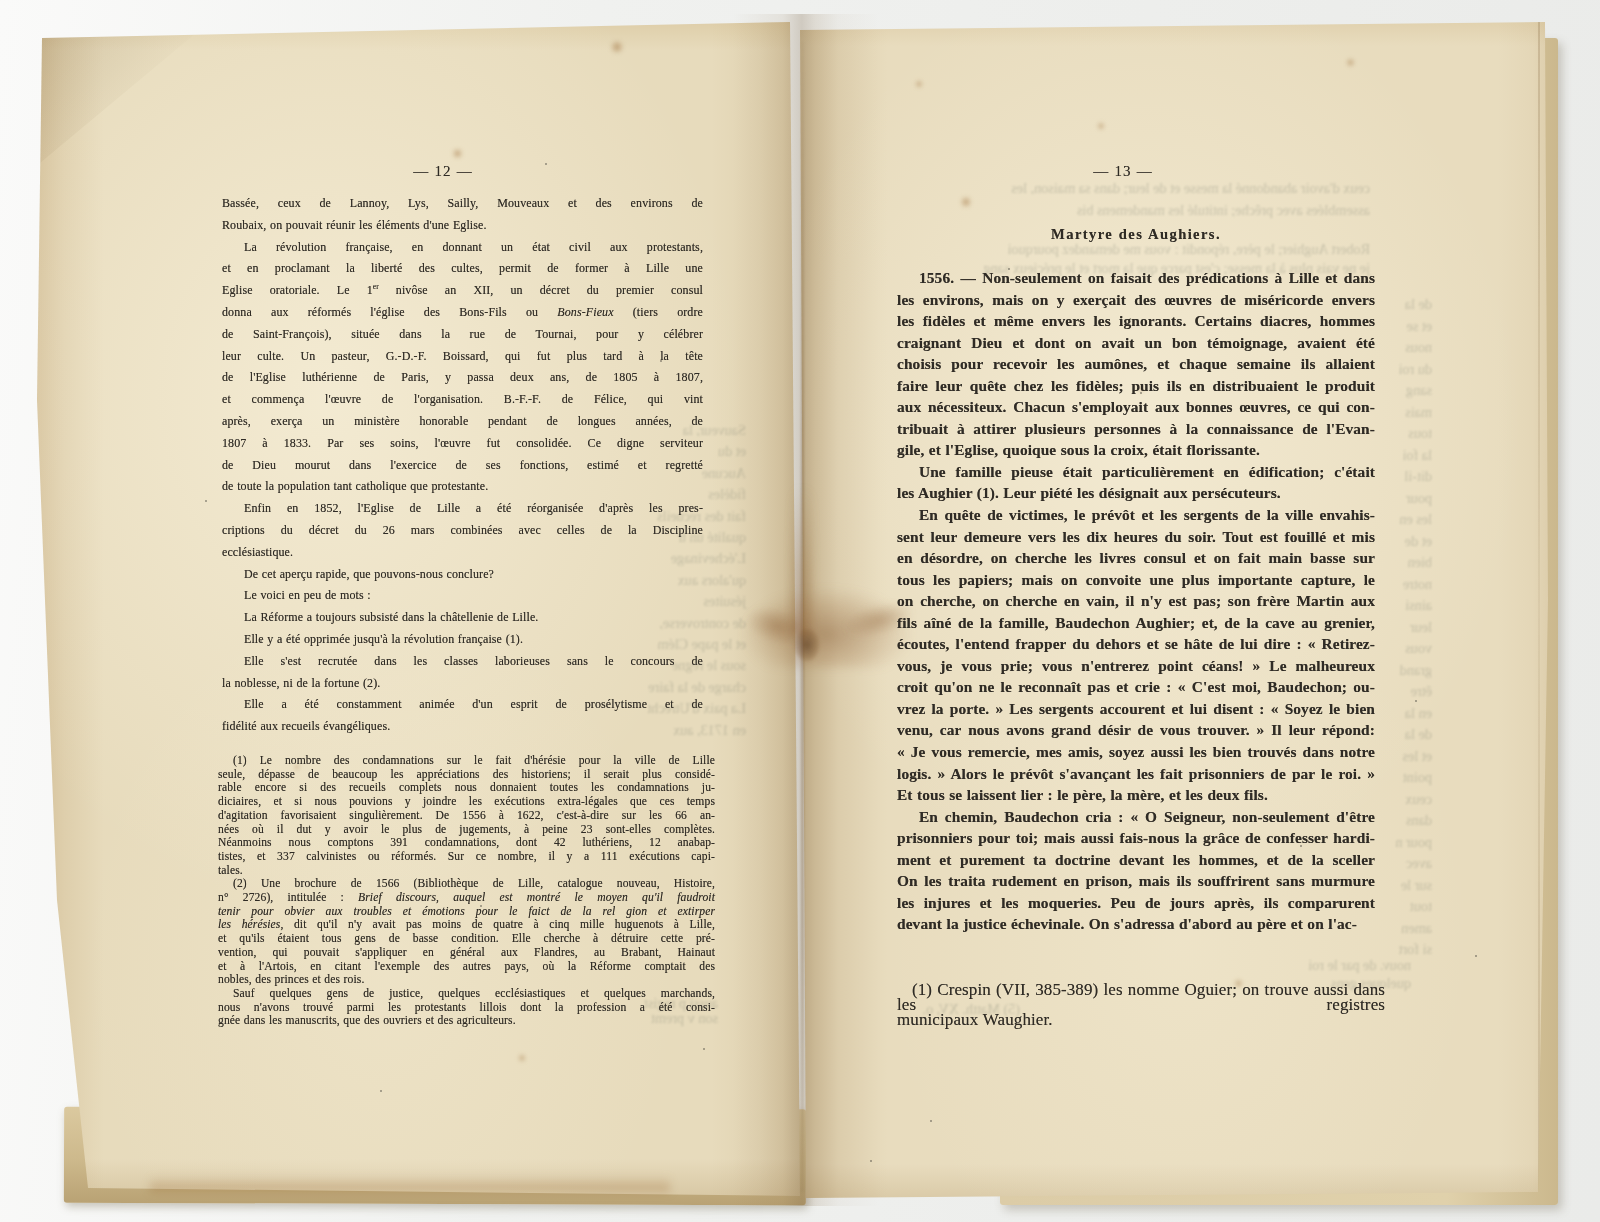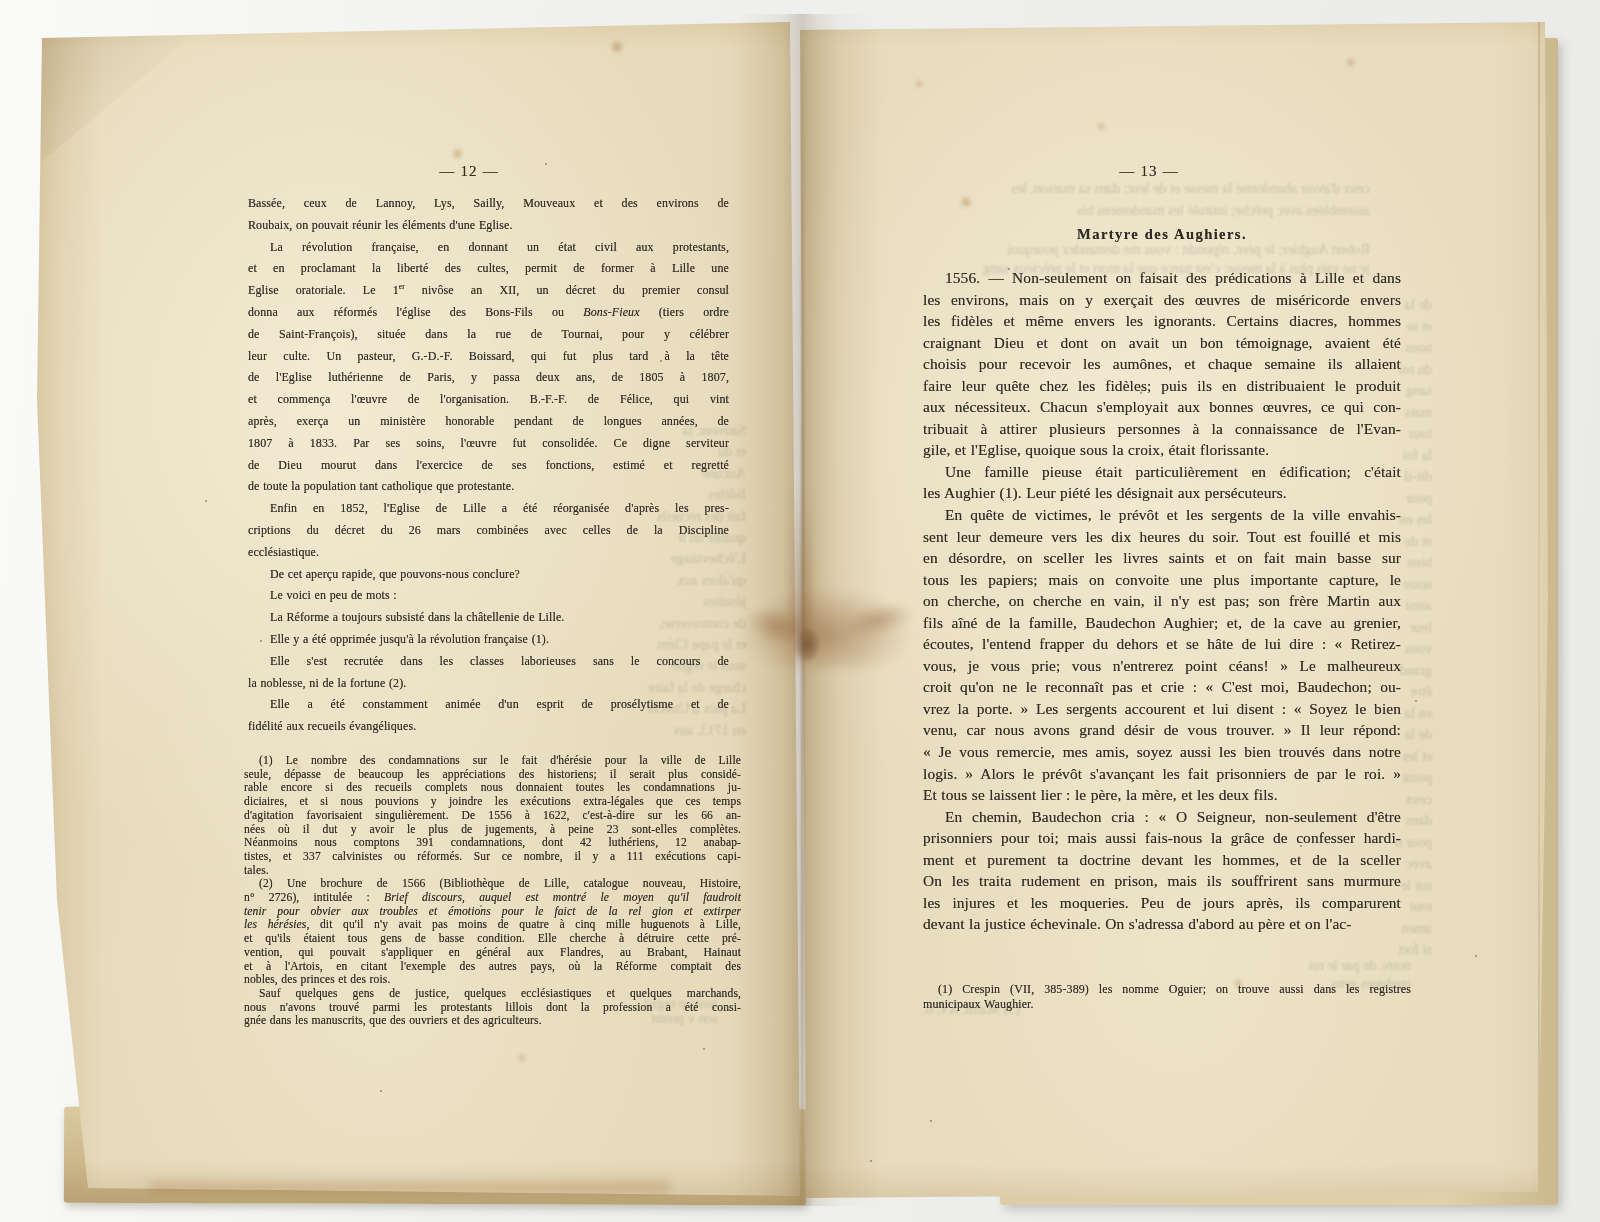--- a/index.html
+++ b/index.html
@@ -72,32 +72,32 @@
   .stain-blot{left:794px;top:628px;width:26px;height:34px;filter:blur(1.5px);border-radius:50%;
     background:radial-gradient(ellipse, rgba(80,48,20,.55), rgba(110,70,30,.25) 55%, transparent 75%);}
   .stain-streak{left:793px;top:486px;width:18px;height:150px;filter:blur(5px);
     background:linear-gradient(180deg, rgba(140,95,45,.0), rgba(140,95,45,.28) 60%, rgba(140,95,45,.35));}
   .bottom-browning{left:150px;top:1176px;width:520px;height:16px;filter:blur(4px);z-index:5;position:absolute;
     background:linear-gradient(180deg, rgba(160,110,50,.0), rgba(150,100,45,.35));}
   .fox{position:absolute;border-radius:50%;z-index:5;filter:blur(2px);pointer-events:none;}
   .speck{position:absolute;width:2px;height:2px;border-radius:50%;background:#46413a;opacity:.55;z-index:6;}
   
   .txt{position:absolute;z-index:6;color:#2f2b25;letter-spacing:.1px;word-spacing:.5px;
-    text-shadow:0 0 .4px rgba(47,43,37,.55);margin-left:26px;}
+    text-shadow:0 0 .4px rgba(47,43,37,.55);}
   .line{text-align:justify;text-align-last:justify;}
   .line.last{text-align-last:left;}
   #body12 .line.ind, #body13 .line.ind{text-indent:22px;}
   #fns12 .line.ind, #fn13 .line.ind{text-indent:15px;}
   #hdr12{left:222px;top:163px;width:442px;text-align:center;font-size:15px;letter-spacing:1px;}
   #hdr13{left:897px;top:163px;width:452px;text-align:center;font-size:15px;letter-spacing:1px;}
   #heading13{left:897px;top:226px;width:478px;text-align:center;font-weight:bold;font-size:14.6px;letter-spacing:1.4px;}
   #body12{left:222px;top:193px;width:481px;font-size:12px;line-height:21.8px;}
-  #body13{left:897px;top:267px;width:478px;font-size:15.4px;line-height:21.55px;}
+  #body13{left:897px;top:267px;width:478px;font-size:15.4px;line-height:21.55px;font-weight:bold;}
   #fns12{left:218px;top:754px;width:497px;font-size:11.6px;line-height:13.7px;}
-  #fn13{left:897px;top:982px;width:488px;font-size:12px;line-height:15px;font-family:Liberation Serif, serif;}
+  #fn13{left:897px;top:982px;width:488px;font-size:17px;line-height:15px;font-family:Liberation Serif, serif;}
   sup{font-size:.62em;vertical-align:super;line-height:0;}
   
   .ghost-block{position:absolute;z-index:5;color:#6f7566;opacity:.30;filter:blur(1.1px);
     transform:scaleX(-1);font-size:14.2px;text-align:justify;pointer-events:none;}
 </style>
 </head>
 <body>
 
 <div class="scene">
 
@@ -210,21 +210,21 @@
         <div class="line">tribuait à attirer plusieurs personnes à la connaissance de l'Evan-</div>
         <div class="line last">gile, et l'Eglise, quoique sous la croix, était florissante.</div>
       </div>
       <div class="para">
         <div class="line ind">Une famille pieuse était particulièrement en édification; c'était</div>
         <div class="line last">les Aughier (1). Leur piété les désignait aux persécuteurs.</div>
       </div>
       <div class="para">
         <div class="line ind">En quête de victimes, le prévôt et les sergents de la ville envahis-</div>
         <div class="line">sent leur demeure vers les dix heures du soir. Tout est fouillé et mis</div>
-        <div class="line">en désordre, on sceller les livres saints et on fait main basse sur</div>
+        <div class="line">en désordre, on cherche les livres consul et on fait main basse sur</div>
         <div class="line">tous les papiers; mais on convoite une plus importante capture, le</div>
         <div class="line">on cherche, on cherche en vain, il n'y est pas; son frère Martin aux</div>
         <div class="line">fils aîné de la famille, Baudechon Aughier; et, de la cave au grenier,</div>
         <div class="line">écoutes, l'entend frapper du dehors et se hâte de lui dire : « Retirez-</div>
         <div class="line">vous, je vous prie; vous n'entrerez point céans! » Le malheureux</div>
         <div class="line">croit qu'on ne le reconnaît pas et crie : « C'est moi, Baudechon; ou-</div>
         <div class="line">vrez la porte. » Les sergents accourent et lui disent : « Soyez le bien</div>
         <div class="line">venu, car nous avons grand désir de vous trouver. » Il leur répond:</div>
         <div class="line">« Je vous remercie, mes amis, soyez aussi les bien trouvés dans notre</div>
         <div class="line">logis. » Alors le prévôt s'avançant les fait prisonniers de par le roi. »</div>

